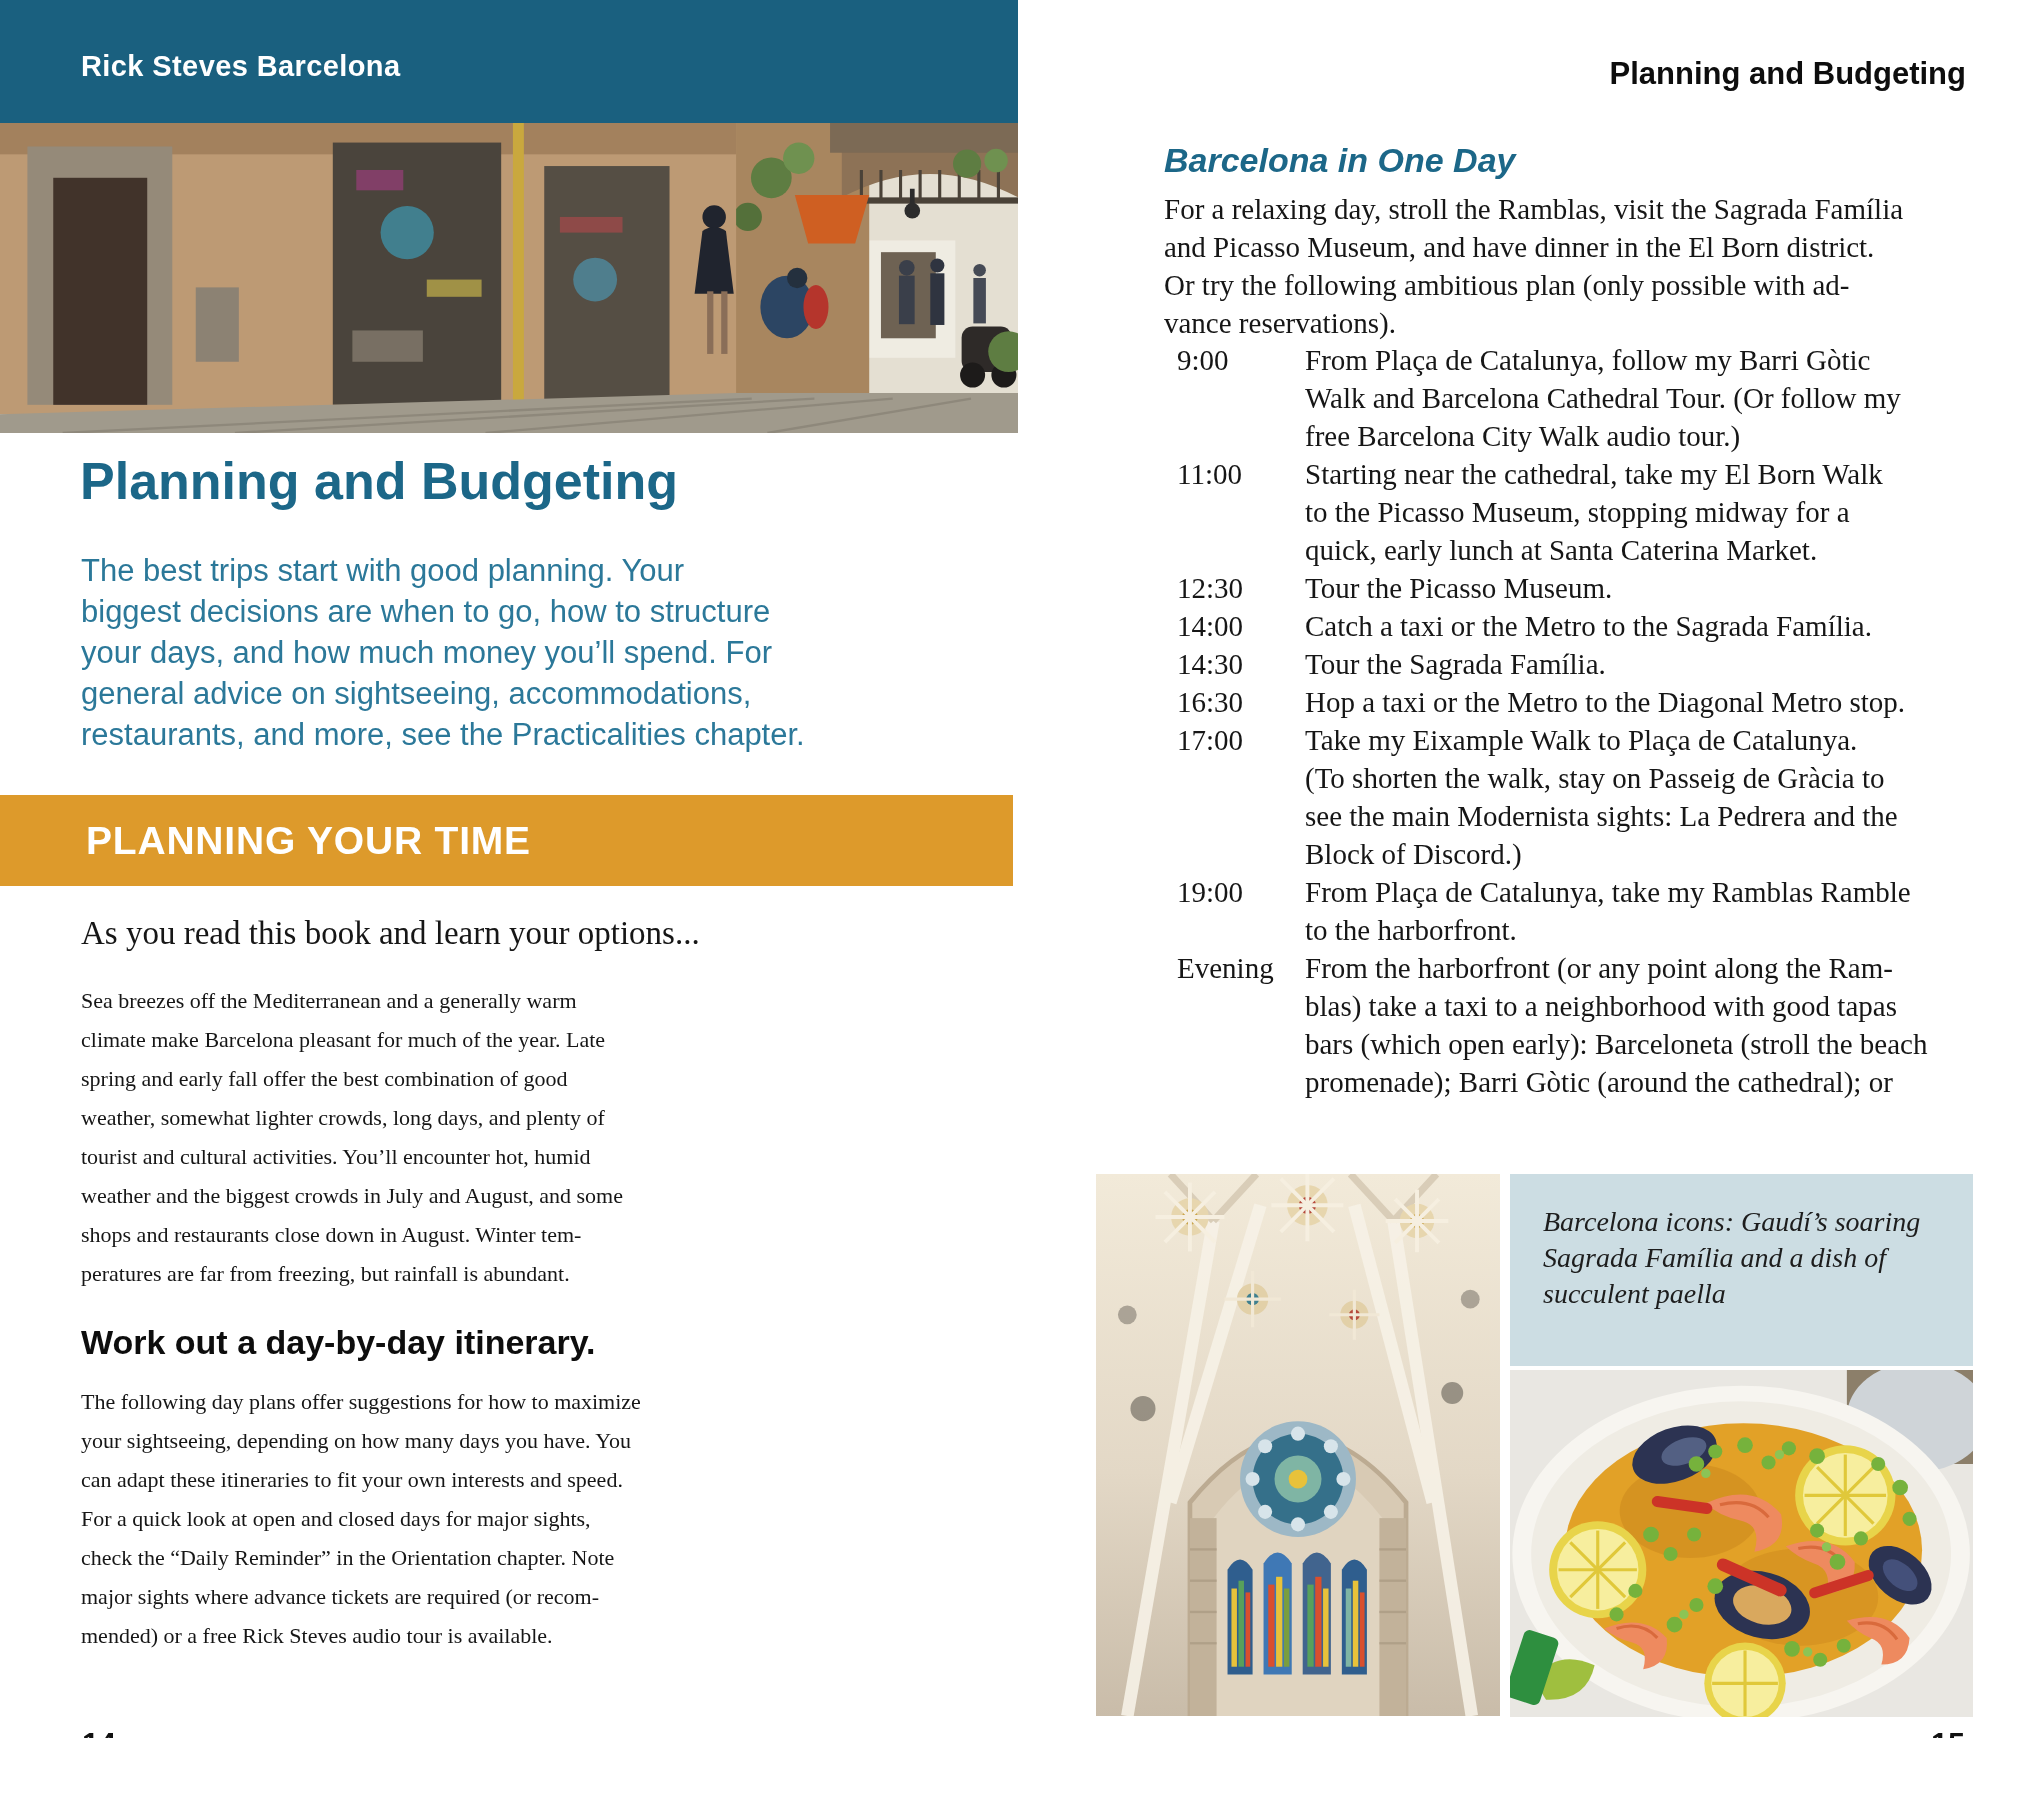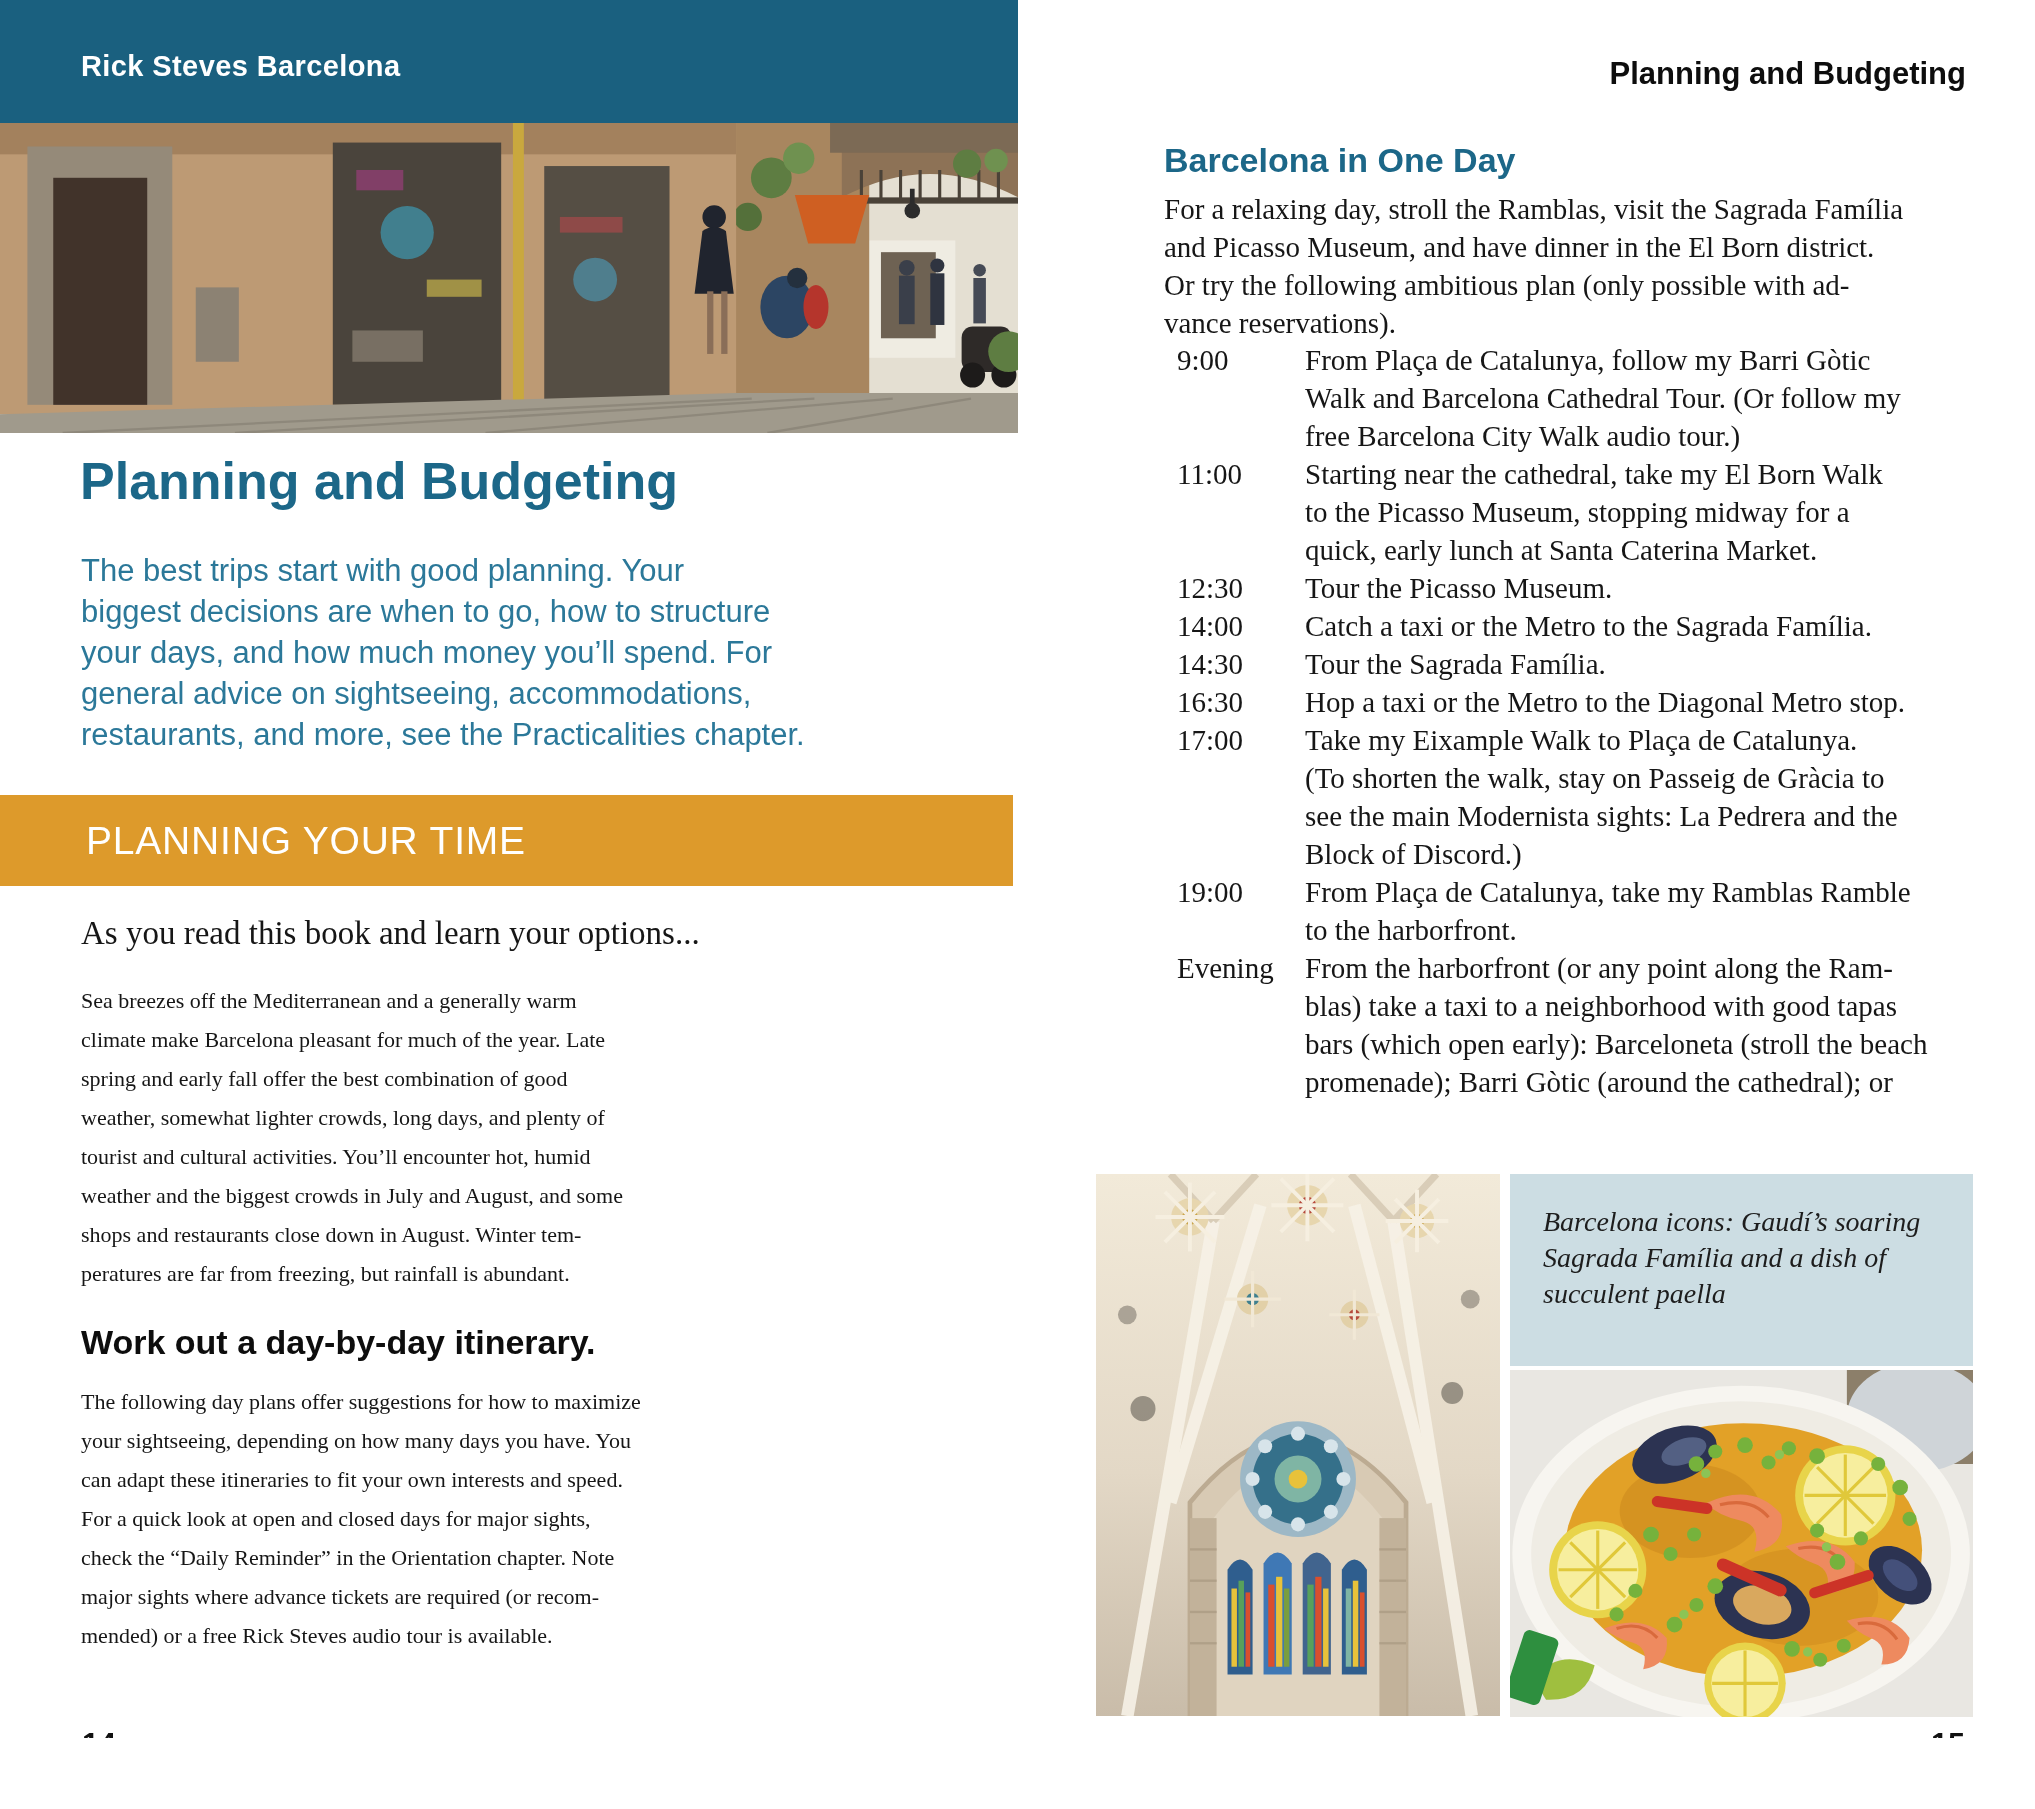--- a/index.html
+++ b/index.html
@@ -24,21 +24,21 @@
     font-family:"Liberation Sans",sans-serif;font-weight:700;font-size:52px;
     color:var(--heading-blue);letter-spacing:0;white-space:nowrap;}
 
   .intro{left:81px;top:550px;
     font-family:"Liberation Sans",sans-serif;font-size:31px;line-height:41px;
     color:var(--intro-teal);white-space:nowrap;}
 
   .section-banner{left:0;top:795px;width:1013px;height:91px;
     background:var(--orange);display:flex;align-items:center;}
   .section-banner span{margin-left:86px;
-    font-family:"Liberation Sans",sans-serif;font-weight:400;font-size:39px;
+    font-family:"Liberation Sans",sans-serif;font-weight:700;font-size:39px;
     color:#ffffff;letter-spacing:0.8px;white-space:nowrap;}
 
   .lead-line{left:81px;top:914px;font-size:33px;line-height:38px;white-space:nowrap;}
 
   .subsections{left:81px;top:961px;width:830px;}
   .subsections h3{margin:0 0 7.8px 0;
     font-family:"Liberation Sans",sans-serif;font-weight:700;font-size:34px;
     color:#0d0d0d;white-space:nowrap;}
   .subsections .body-lines{font-size:22px;line-height:39px;white-space:nowrap;margin-top:20px;}
   .subsections section + section{margin-top:30px;}
@@ -47,21 +47,21 @@
   .pagenum-left{left:82px;top:1727px;}
   .pagenum-right{right:70px;top:1727px;}
 
   
   .right-header{right:69px;top:56px;
     font-family:"Liberation Sans",sans-serif;font-weight:700;font-size:31px;
     color:#0d0d0d;white-space:nowrap;}
 
   .one-day-head{left:1164px;top:141px;margin:0;
     font-family:"Liberation Sans",sans-serif;font-weight:700;font-size:34px;
-    color:var(--heading-blue);white-space:nowrap;}
+    color:var(--heading-blue);white-space:nowrap;font-style:italic;}
 
   .one-day-intro{left:1164px;top:190px;font-size:29px;line-height:38px;white-space:nowrap;}
 
   .schedule{left:1164px;top:341px;width:845px;font-size:29px;line-height:38px;}
   .sched-row{display:flex;align-items:flex-start;}
   .sched-time{width:128px;flex:0 0 128px;white-space:nowrap;margin-left:13px;}
   .sched-desc{flex:1;white-space:nowrap;}
 
   .sagrada-photo{left:1096px;top:1174px;width:404px;height:542px;display:block;}
   .caption-box{left:1510px;top:1174px;width:463px;height:192px;

